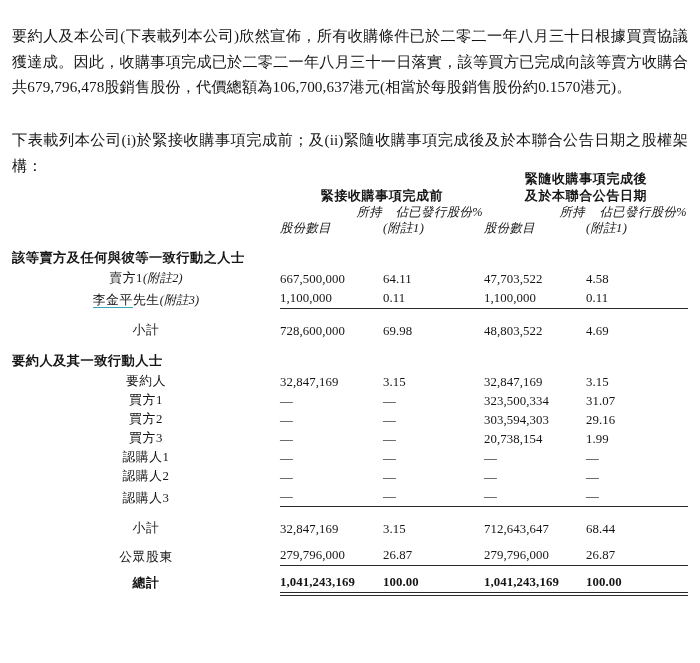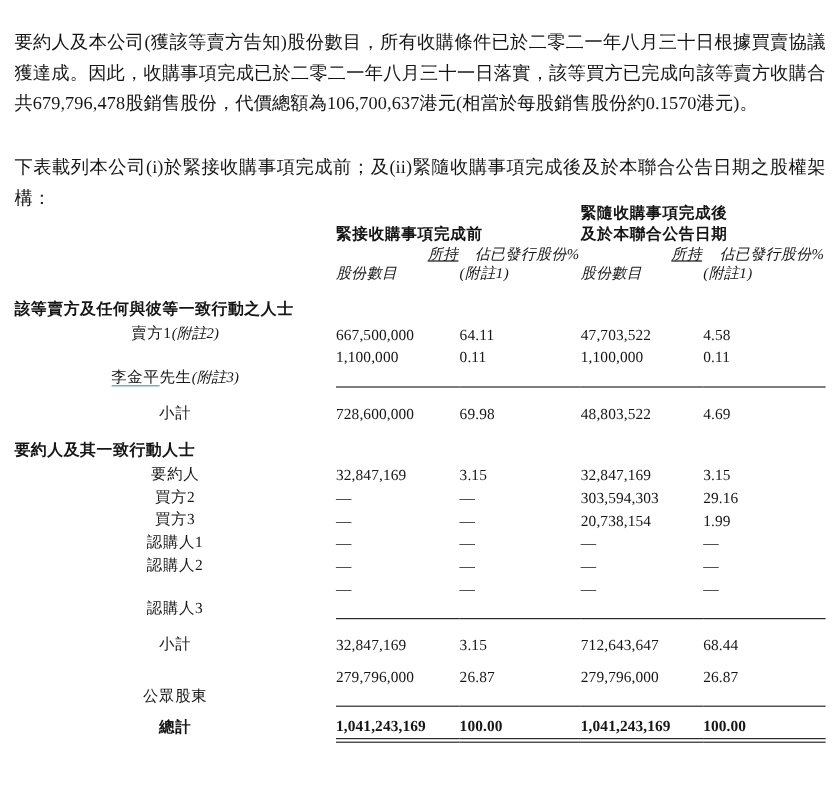--- a/index.html
+++ b/index.html
@@ -56,37 +56,37 @@
   }
 
   .col-label  { width: 268px; text-align: left; }
   .col-n1     { width: 103px; text-align: right; padding-right: 2px; }
   .col-p1     { width: 101px; text-align: right; padding-right: 3px; }
   .col-n2     { width: 102px; text-align: right; padding-right: 2px; }
   .col-p2     { width: 102px; text-align: right; padding-right: 3px; }
 
   
   .hgrp {
+    text-align: center;
     font-weight: bold;
     font-size: 13px;
     letter-spacing: 0.6px;
     padding-bottom: 2px;
     line-height: 17px;
-    font-family: Liberation Mono, monospace;
   }
   .hsub {
     font-style: italic;
     font-size: 12.4px;
     line-height: 16px;
     letter-spacing: 0.4px;
     padding-bottom: 1px;
   }
   .hsub .l1 { display: block; text-align: right; padding-right: 1px;}
   .hsub .l2 { display: block; text-align: left; padding-right: 1px;}
-  .hsub-left .l1 { text-align: right; text-decoration: underline; }
+  .hsub-left .l1 { text-align: right; }
   .hsub-left .l2 { text-align: left; }
 
   .spacer-row td { height: 11px; }
   .spacer-row-sm td { height: 7px; }
 
   .grp-head td {
     font-weight: bold;
     font-size: 13.2px;
     letter-spacing: 0.5px;
     padding-top: 2px;
@@ -105,21 +105,21 @@
     font-size: 12.2px;
     letter-spacing: 0.2px;
   }
 
   .linked {
     border-bottom: 1.6px solid #3aa6b4;
     padding-bottom: 0px;
   }
 
   
-  .ruled td.num { border-bottom: 1px solid #2a2a2a; padding-bottom: 16px; }
+  .ruled td.num { border-bottom: 1px solid #2a2a2a; padding-bottom: 2px; }
   .dbl td.num {
     border-bottom: 1px solid #2a2a2a;
     padding-bottom: 2px;
     position: relative;
   }
   .dbl td.num::after {
     content: "";
     position: absolute;
     left: 0; right: 0;
     bottom: -4px;
@@ -129,21 +129,21 @@
 
   .bold-row td { font-weight: bold; }
 
   .dash { font-size: 12.8px; }
 </style>
 </head>
 <body>
 
 <div class="page">
 
-  <p class="para" id="para-1">要約人及本公司(獲該等賣方告知)股份數目，所有收購條件已於二零二一年八月三十日根據買賣協議獲達成。因此，收購事項完成已於二零二一年八月三十一日落實，該等買方已完成向該等賣方收購合共679,796,478股銷售股份，代價總額為106,700,637港元(相當於每股銷售股份約0.1570港元)。</p>
+  <p class="para" id="para-1">要約人及本公司(下表載列本公司)欣然宣佈，所有收購條件已於二零二一年八月三十日根據買賣協議獲達成。因此，收購事項完成已於二零二一年八月三十一日落實，該等買方已完成向該等賣方收購合共679,796,478股銷售股份，代價總額為106,700,637港元(相當於每股銷售股份約0.1570港元)。</p>
 
   <p class="para" id="para-2">下表載列本公司(i)於緊接收購事項完成前；及(ii)緊隨收購事項完成後及於本聯合公告日期之股權架構：</p>
 
   <table class="tbl">
     <colgroup>
       <col class="col-label">
         <col class="col-n1">
         <col class="col-p1">
         <col class="col-n2">
         <col class="col-p2">
@@ -229,20 +229,27 @@
           <td colspan="5">要約人及其一致行動人士</td>
         </tr>
         <tr class="drow">
           <td class="col-label"><span>要約人</span></td>
           <td class="num">32,847,169</td>
           <td class="num">3.15</td>
           <td class="num">32,847,169</td>
           <td class="num">3.15</td>
         </tr>
         <tr class="drow">
+          <td class="col-label"><span>買方1</span></td>
+          <td class="num dash">—</td>
+          <td class="num dash">—</td>
+          <td class="num">323,500,334</td>
+          <td class="num">31.07</td>
+        </tr>
+        <tr class="drow">
           <td class="col-label"><span>買方2</span></td>
           <td class="num dash">—</td>
           <td class="num dash">—</td>
           <td class="num">303,594,303</td>
           <td class="num">29.16</td>
         </tr>
         <tr class="drow">
           <td class="col-label"><span>買方3</span></td>
           <td class="num dash">—</td>
           <td class="num dash">—</td>

